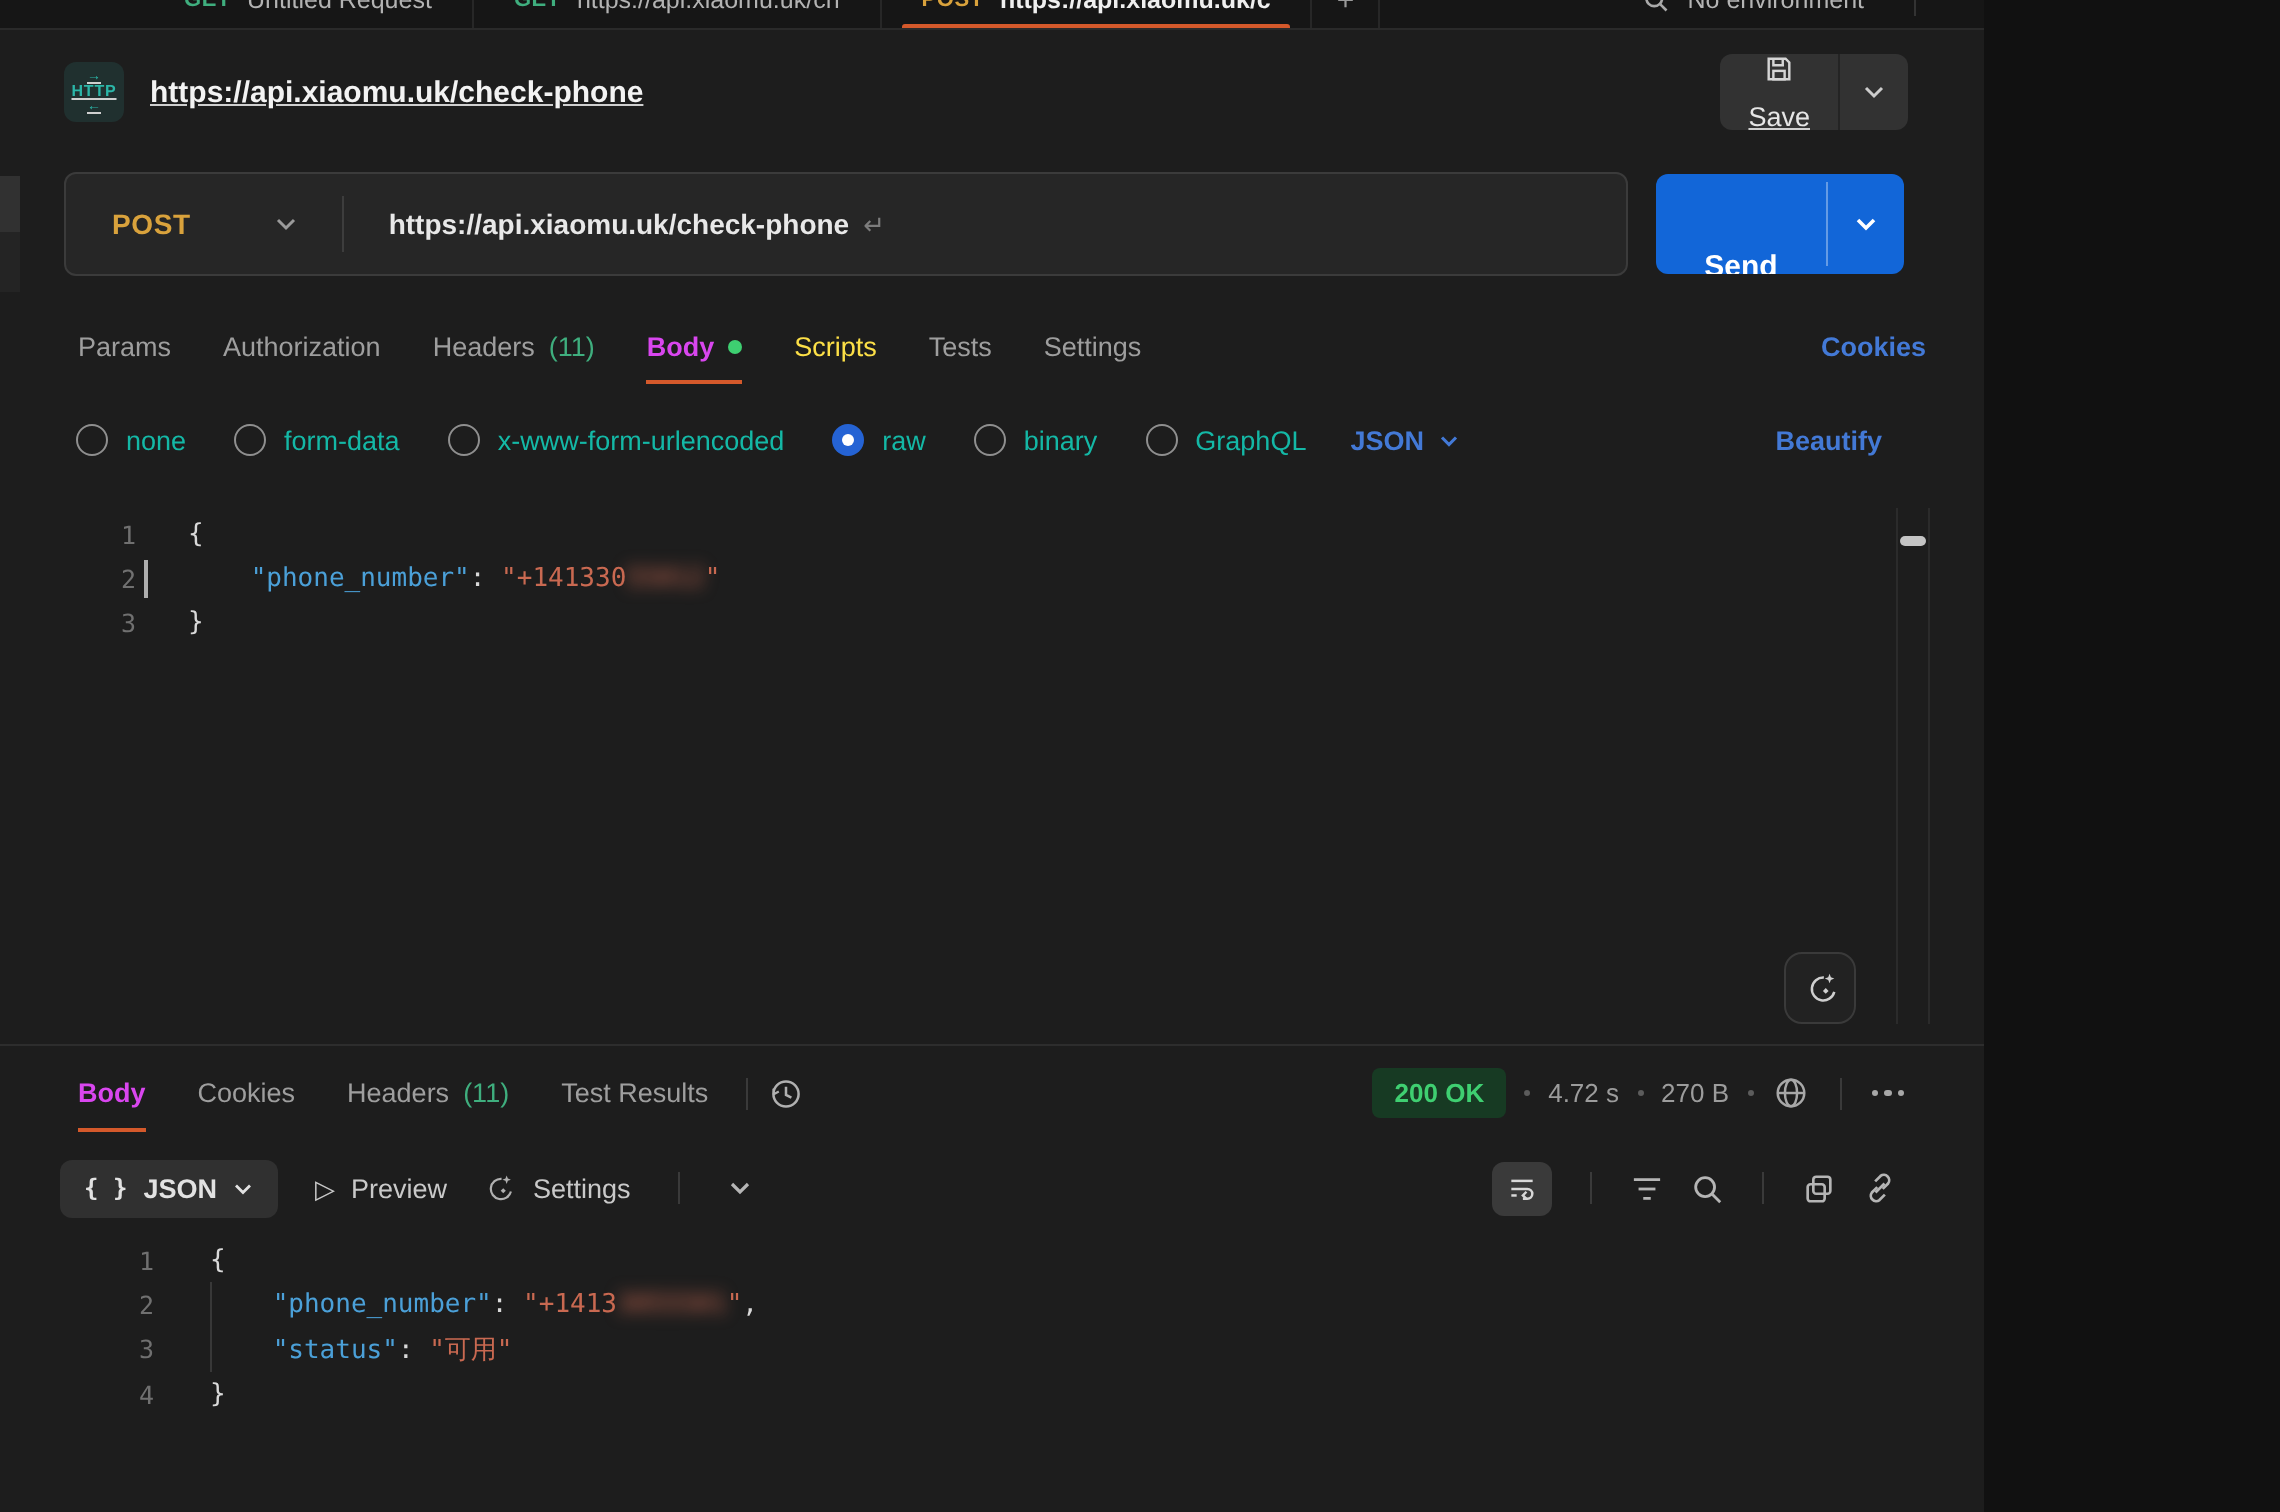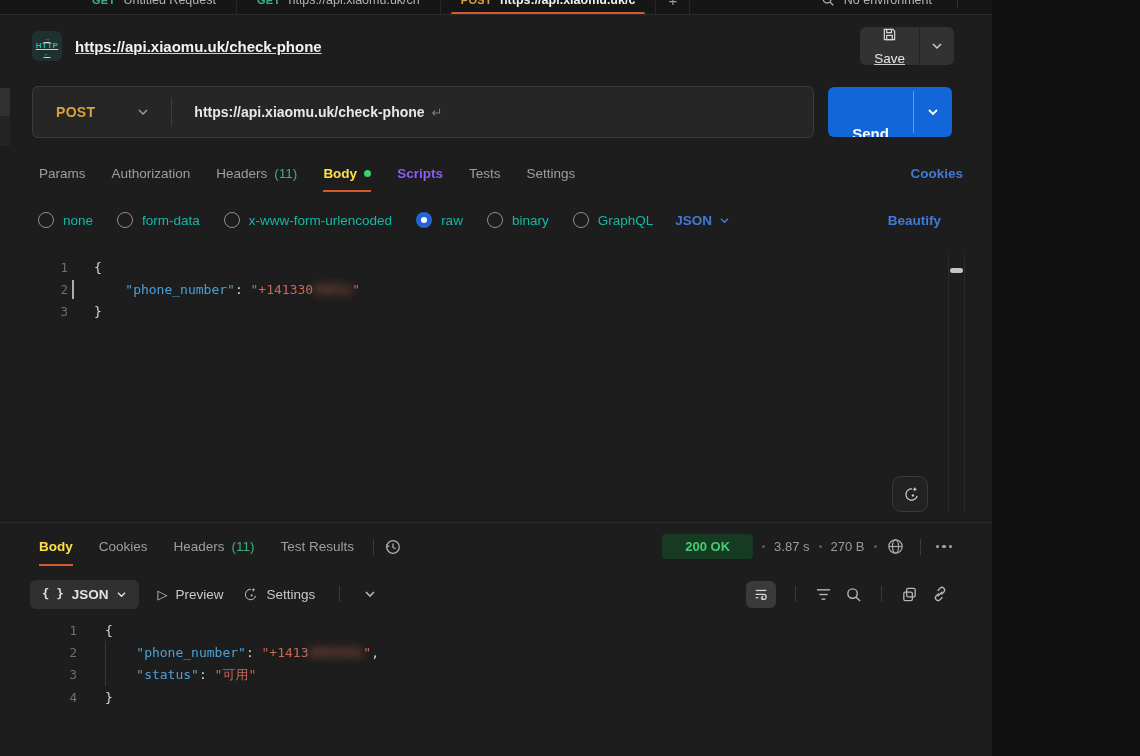--- a/index.html
+++ b/index.html
@@ -44,23 +44,23 @@
   .send-main { flex:1; display:flex; align-items:center; justify-content:center; color:#fff; font-size:15px; font-weight:bold;margin-top:43px; }
   .send-sep { width:1px; background:rgba(255,255,255,.35); margin:4px 0; }
   .send-caret { width:38px; display:flex; align-items:center; justify-content:center; color:#fff; }
   .left-edge-hi { position:absolute; left:0; top:88px; width:10px; height:28px; background:#313131; }
   .left-edge-lo { position:absolute; left:0; top:116px; width:10px; height:30px; background:#242424; }
 
   
   .req-tabs-row { position:absolute; top:150px; left:0; right:0; height:46px; display:flex; align-items:center; padding:0 29px 0 26px; }
   .rtab { position:relative; height:100%; display:flex; align-items:center; gap:7px; padding:0 13px; font-size:13.5px; color:#9e9e9e; cursor:default; }
   .rtab .count { color:#3fae7e; }
-  .rtab.active { color:#fde047; font-weight:bold; }
+  .rtab.active { color:#d946ef; font-weight:bold; }
   .rtab.active::after { content:""; position:absolute; left:13px; right:13px; bottom:4px; height:2px; background:#d4592b; }
-  .rtab.emph { color:#8b5cf6; font-weight:bold; }
+  .rtab.emph { color:#fde047; font-weight:normal; }
   .rtab .gdot { width:7px; height:7px; border-radius:50%; background:#3ecf71; }
   .link-text { color:#4379d6; font-size:13.5px; font-weight:bold; }
   .req-tabs-row .link-text { margin-left:auto; }
 
   
   .body-opts-row { position:absolute; top:196px; left:0; right:0; height:48px; display:flex; align-items:center; padding:0 51px 0 38px; gap:24px; }
   .radio-item { display:flex; align-items:center; gap:9px; font-size:13.5px; color:#14b8a6; }
   .radio { width:16px; height:16px; border-radius:50%; border:1.5px solid #8f8f8f; flex:none; position:relative; }
   .radio-item.selected .radio { border:none; background:#2563d4; }
   .radio-item.selected .radio::after { content:""; position:absolute; left:5px; top:5px; width:6px; height:6px; border-radius:50%; background:#fff; }
@@ -84,21 +84,21 @@
   .guide-bar { position:absolute; left:105px; top:0; bottom:0; width:1px; background:#383838; }
 
   .v-scroll { position:absolute; right:27px; top:10px; bottom:10px; width:17px; border-left:1px solid #2b2b2b; border-right:1px solid #2b2b2b; }
   .v-thumb { height:5px; margin:14px 1px 0; background:#c4c4c4; border-radius:3px; }
   .right-rail { position:absolute; left:1118px; top:244px; bottom:0; width:1px; background:#272727; }
   .sparkle-btn { position:absolute; right:64px; top:232px; width:36px; height:36px; border:1px solid #3a3a3a; border-radius:9px; background:#222; display:flex; align-items:center; justify-content:center; color:#cfcfcf; }
 
   
   .resp-tabs-row { position:absolute; top:522px; left:0; right:0; height:48px; border-top:1px solid #2d2d2d; display:flex; align-items:center; padding:0 40px 0 26px; }
   .resp-right { margin-left:auto; display:flex; align-items:center; gap:9px; }
-  .status-pill { background:#173A23; color:#3fcf71; font-size:13px; font-weight:bold; padding:5px 23px; border-radius:4px; }
+  .status-pill { background:#173A23; color:#3fcf71; font-size:13px; font-weight:bold; padding:5px 11px; border-radius:4px; }
   .meta-text { color:#9c9c9c; font-size:13px; }
   .sep-dot { width:3px; height:3px; border-radius:50%; background:#5c5c5c; }
   .icon { color:#b0b0b0; display:flex; align-items:center; }
   .v-div { width:1px; height:16px; background:#3a3a3a; margin:0 6px; }
   .dots3 { display:flex; gap:3px; }
   .dots3 i { width:3.5px; height:3.5px; border-radius:50%; background:#a8a8a8; }
 
   .resp-toolbar { position:absolute; top:570px; left:0; right:0; height:48px; display:flex; align-items:center; padding:0 43px 0 30px; gap:18px; }
   .json-btn { display:flex; align-items:center; gap:8px; background:#303030; border-radius:6px; padding:7px 12px; color:#e2e2e2; font-size:13.5px; font-weight:bold; }
   .braces { font-family:"DejaVu Sans Mono", monospace; font-size:12px; }
@@ -289,21 +289,21 @@
     <span class="icon" style="margin-left:4px;">
       <svg width="18" height="18" viewBox="0 0 20 20" fill="none" stroke="#b0b0b0" stroke-width="1.4">
           <circle cx="10" cy="10" r="7"></circle>
           <polyline points="10,6 10,10.5 13,12"></polyline>
           <path d="M3 7 l0.4 3 2.6 -1.4" stroke-width="1.2"></path>
         </svg>
     </span>
     <div class="resp-right">
       <span class="status-pill">200 OK</span>
       <span class="sep-dot"></span>
-      <span class="meta-text">3.87 s</span>
+      <span class="meta-text">4.72 s</span>
       <span class="sep-dot"></span>
       <span class="meta-text">270 B</span>
       <span class="sep-dot"></span>
       <span class="icon">
         <svg width="19" height="19" viewBox="0 0 20 20" fill="none" stroke="#a8a8a8" stroke-width="1.3">
             <circle cx="10" cy="10" r="7"></circle>
             <ellipse cx="10" cy="10" rx="3.2" ry="7"></ellipse>
             <line x1="3" y1="10" x2="17" y2="10"></line>
           </svg>
       </span>

